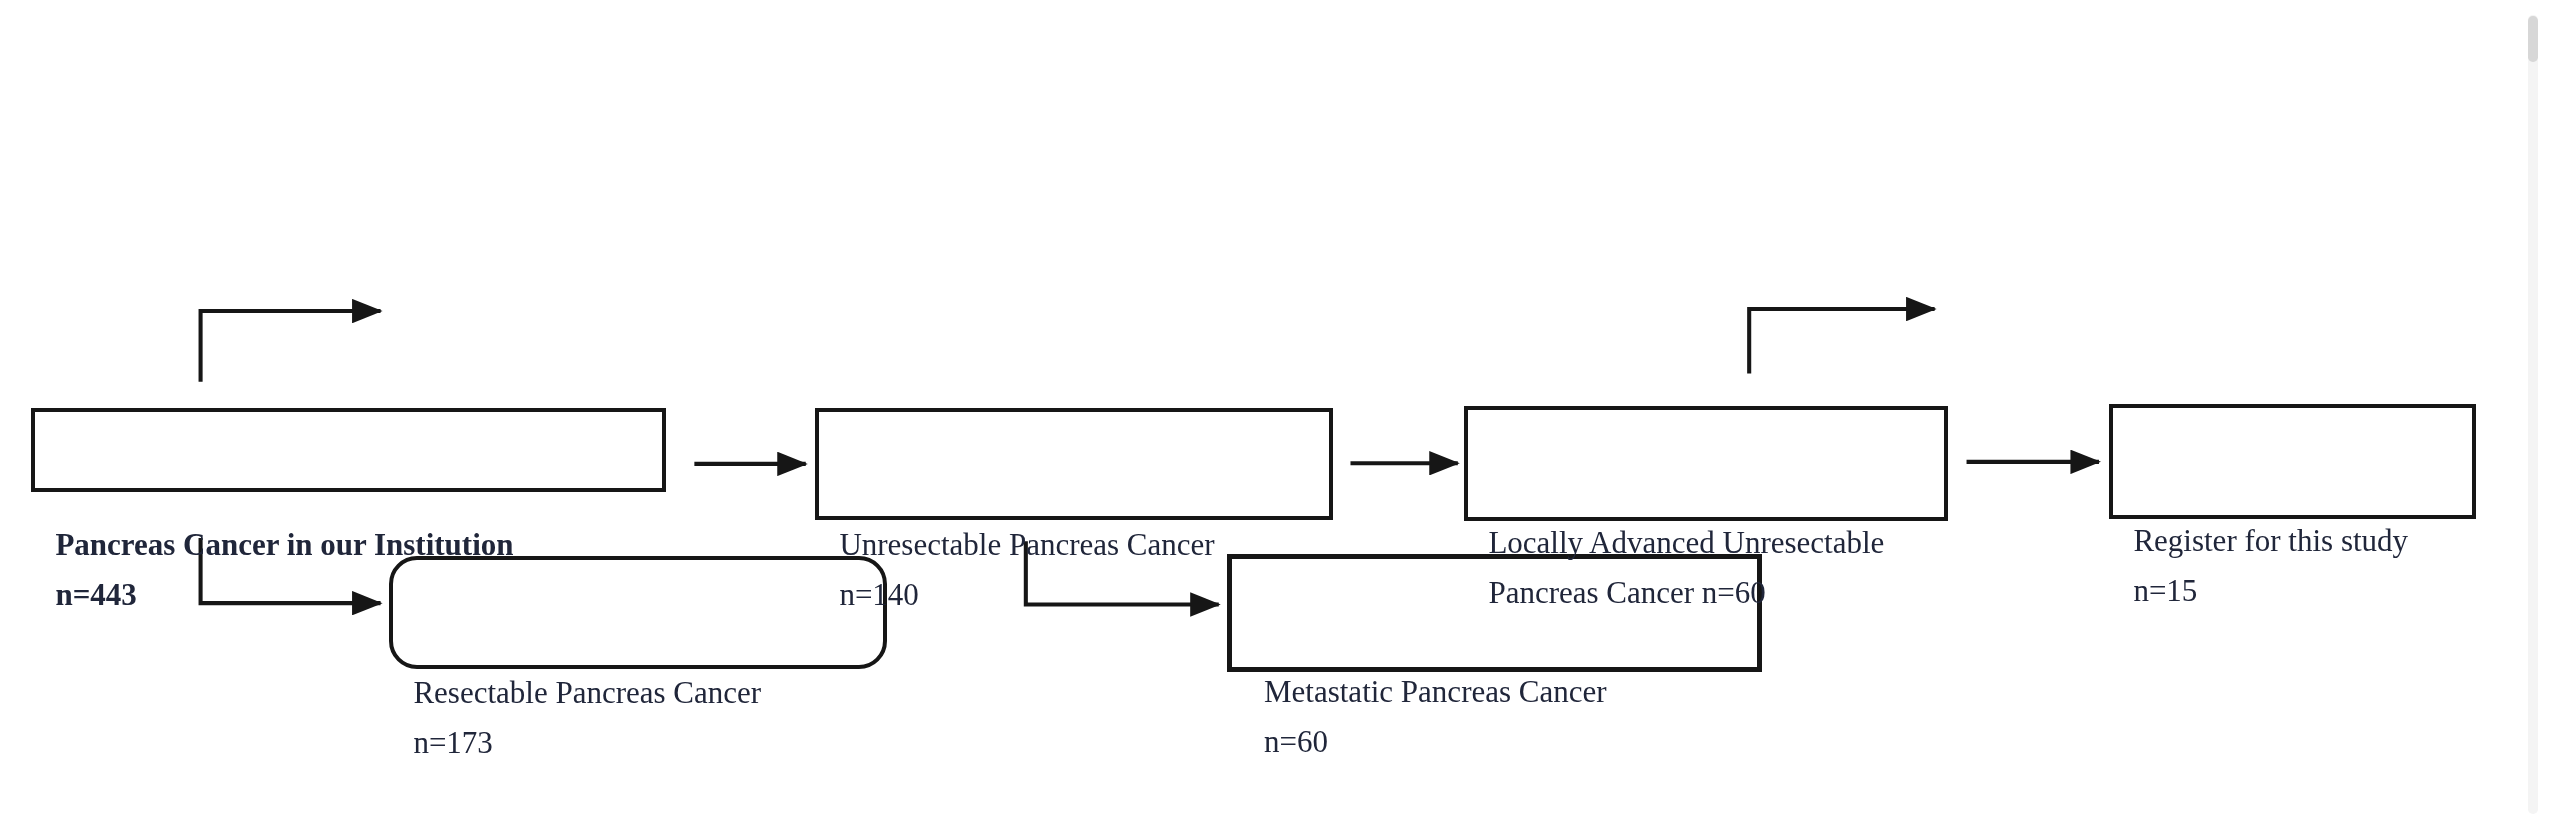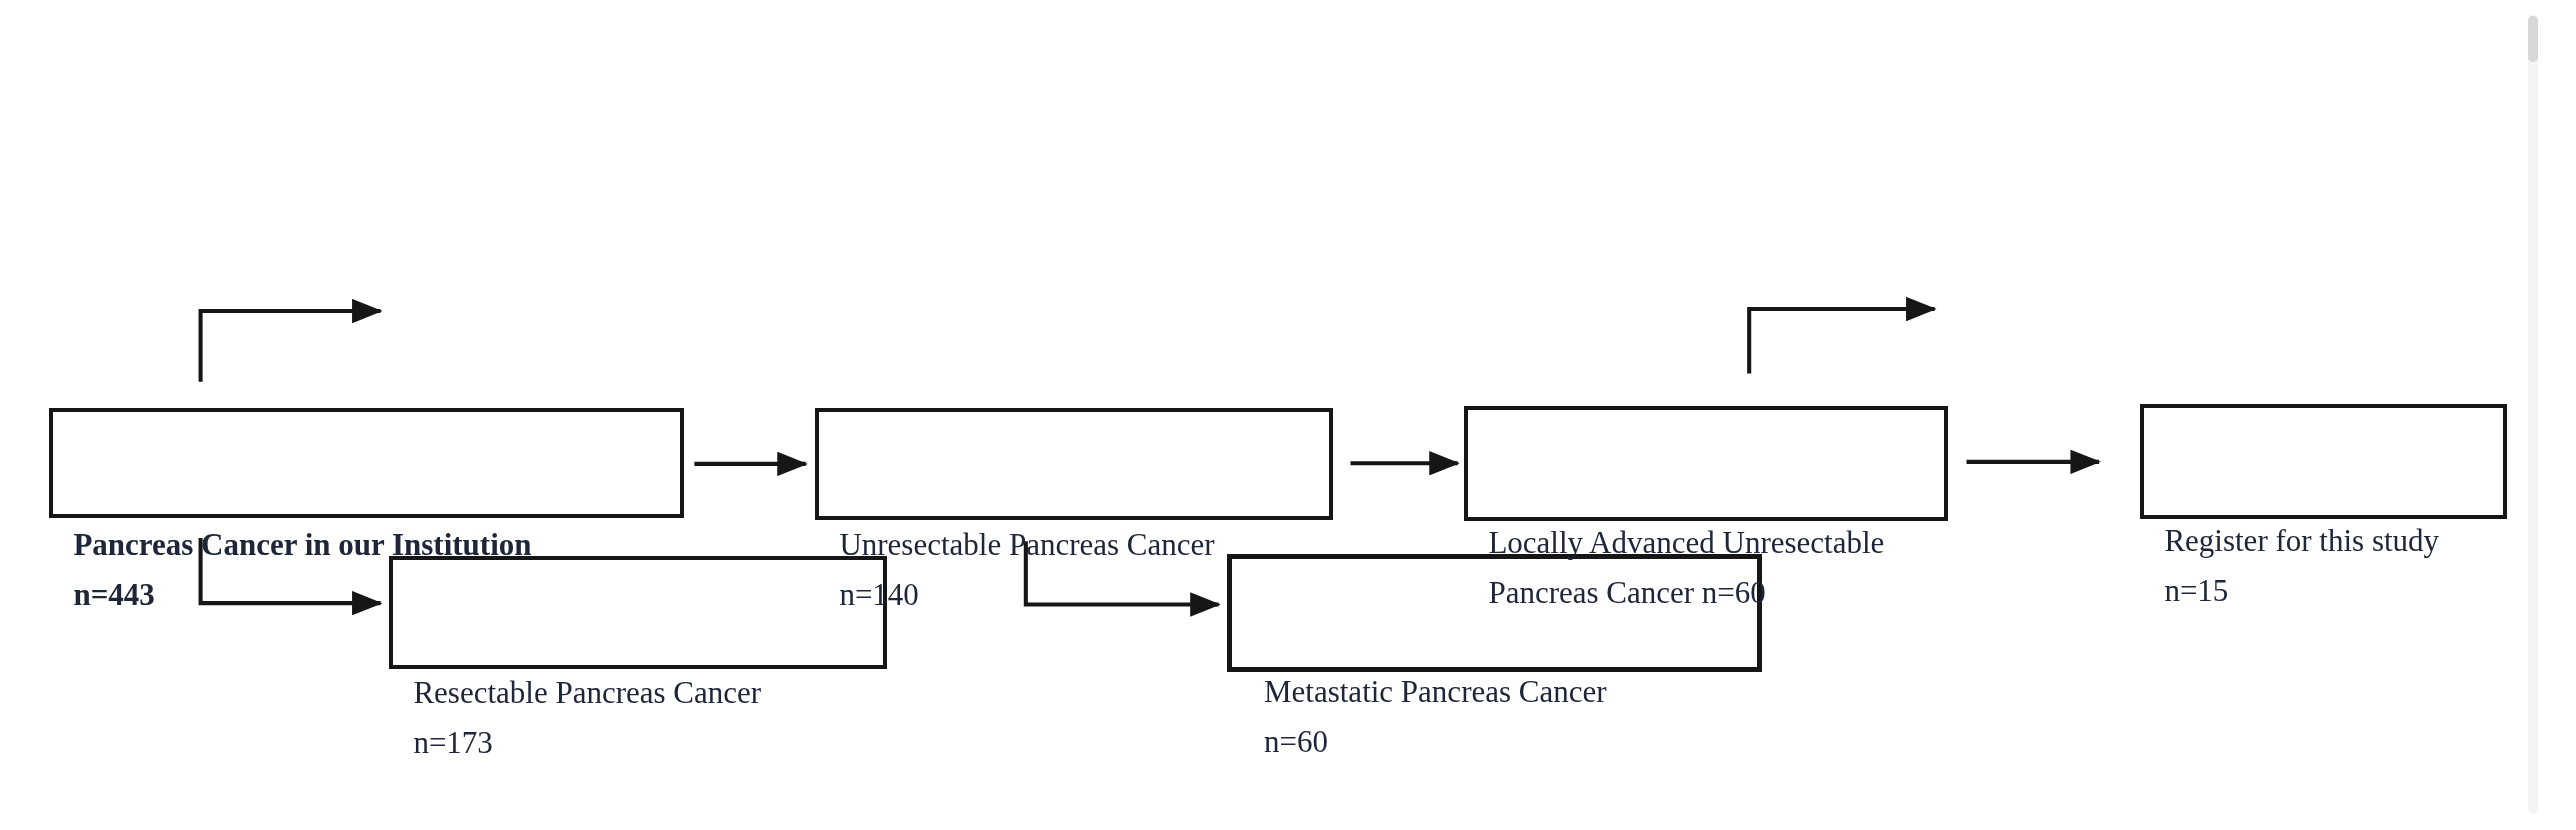--- a/index.html
+++ b/index.html
@@ -77,48 +77,48 @@
     </defs>
     <path d="M 295 562 L 295 458 L 560 458" fill="none" stroke="#161616" stroke-width="6" marker-end="url(#ah)"></path>
     <path d="M 295 792 L 295 888 L 560 888" fill="none" stroke="#161616" stroke-width="6" marker-end="url(#ah)"></path>
     <path d="M 1022 683 L 1186 683" fill="none" stroke="#161616" stroke-width="6" marker-end="url(#ah)"></path>
     <path d="M 1510 797 L 1510 890 L 1794 890" fill="none" stroke="#161616" stroke-width="6" marker-end="url(#ah)"></path>
     <path d="M 1988 682 L 2146 682" fill="none" stroke="#161616" stroke-width="6" marker-end="url(#ah)"></path>
     <path d="M 2575 550 L 2575 455 L 2848 455" fill="none" stroke="#161616" stroke-width="6" marker-end="url(#ah)"></path>
     <path d="M 2895 680 L 3090 680" fill="none" stroke="#161616" stroke-width="6" marker-end="url(#ah)"></path>
   </svg>
 
-  <div class="node" style="left:49px; top:408px; width:635px; height:110px;font-weight:bold;">
+  <div class="node" style="left:31px; top:408px; width:635px; height:84px;font-weight:bold;">
     <span class="node-label">Pancreas Cancer in our Institution
 n=443</span>
   </div>
 
 
-  <div class="node" style="left:389px; top:556px; width:498px; height:113px;">
+  <div class="node" style="left:389px; top:556px; width:498px; height:113px;border-radius:28px;">
     <span class="node-label">Resectable Pancreas Cancer
 n=173</span>
   </div>
 
   <div class="node" style="left:815px; top:408px; width:518px; height:112px;">
     <span class="node-label">Unresectable Pancreas Cancer
 n=140</span>
   </div>
 
   <div class="node metastatic" style="left:1227px; top:554px; width:535px; height:118px;">
     <span class="node-label">Metastatic Pancreas Cancer
 n=60</span>
   </div>
 
   <div class="node" style="left:1464px; top:406px; width:484px; height:115px;">
     <span class="node-label">Locally Advanced Unresectable
 Pancreas Cancer n=60</span>
   </div>
 
 
-  <div class="node" style="left:2109px; top:404px; width:367px; height:115px;margin-left:31px;">
+  <div class="node" style="left:2109px; top:404px; width:367px; height:115px;">
     <span class="node-label">Register for this study
 n=15</span>
   </div>
 
   <div class="scrollbar-track">
     <div class="scrollbar-thumb"></div>
   </div>
 
 </div>
 

